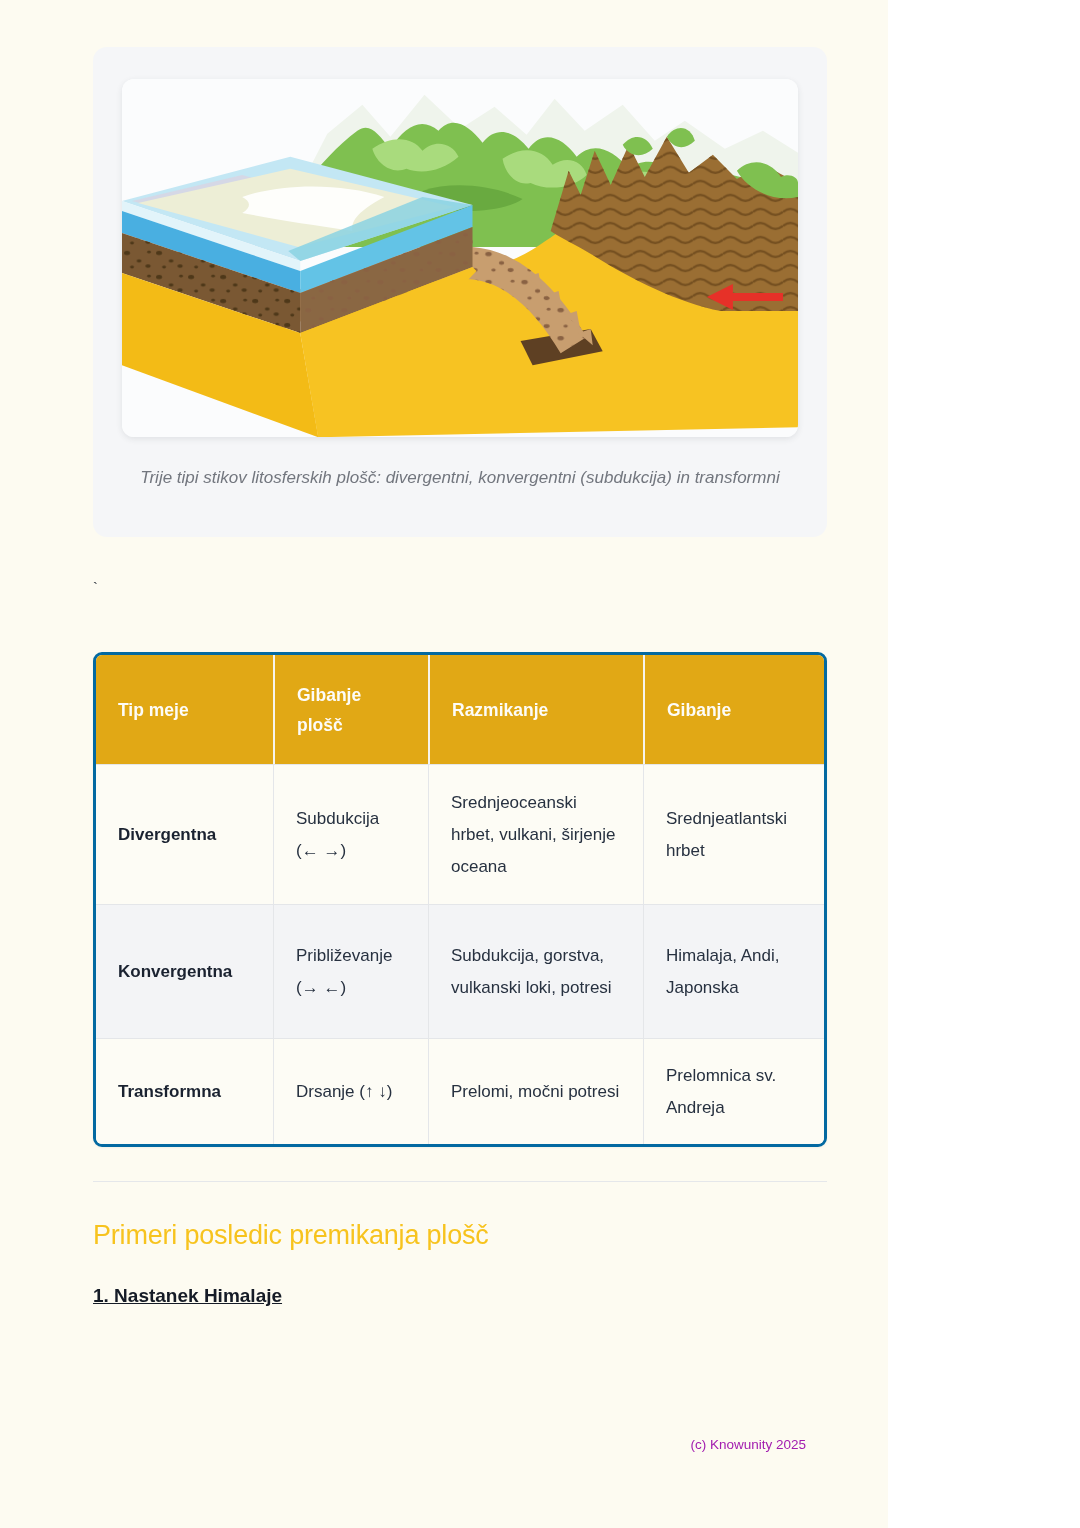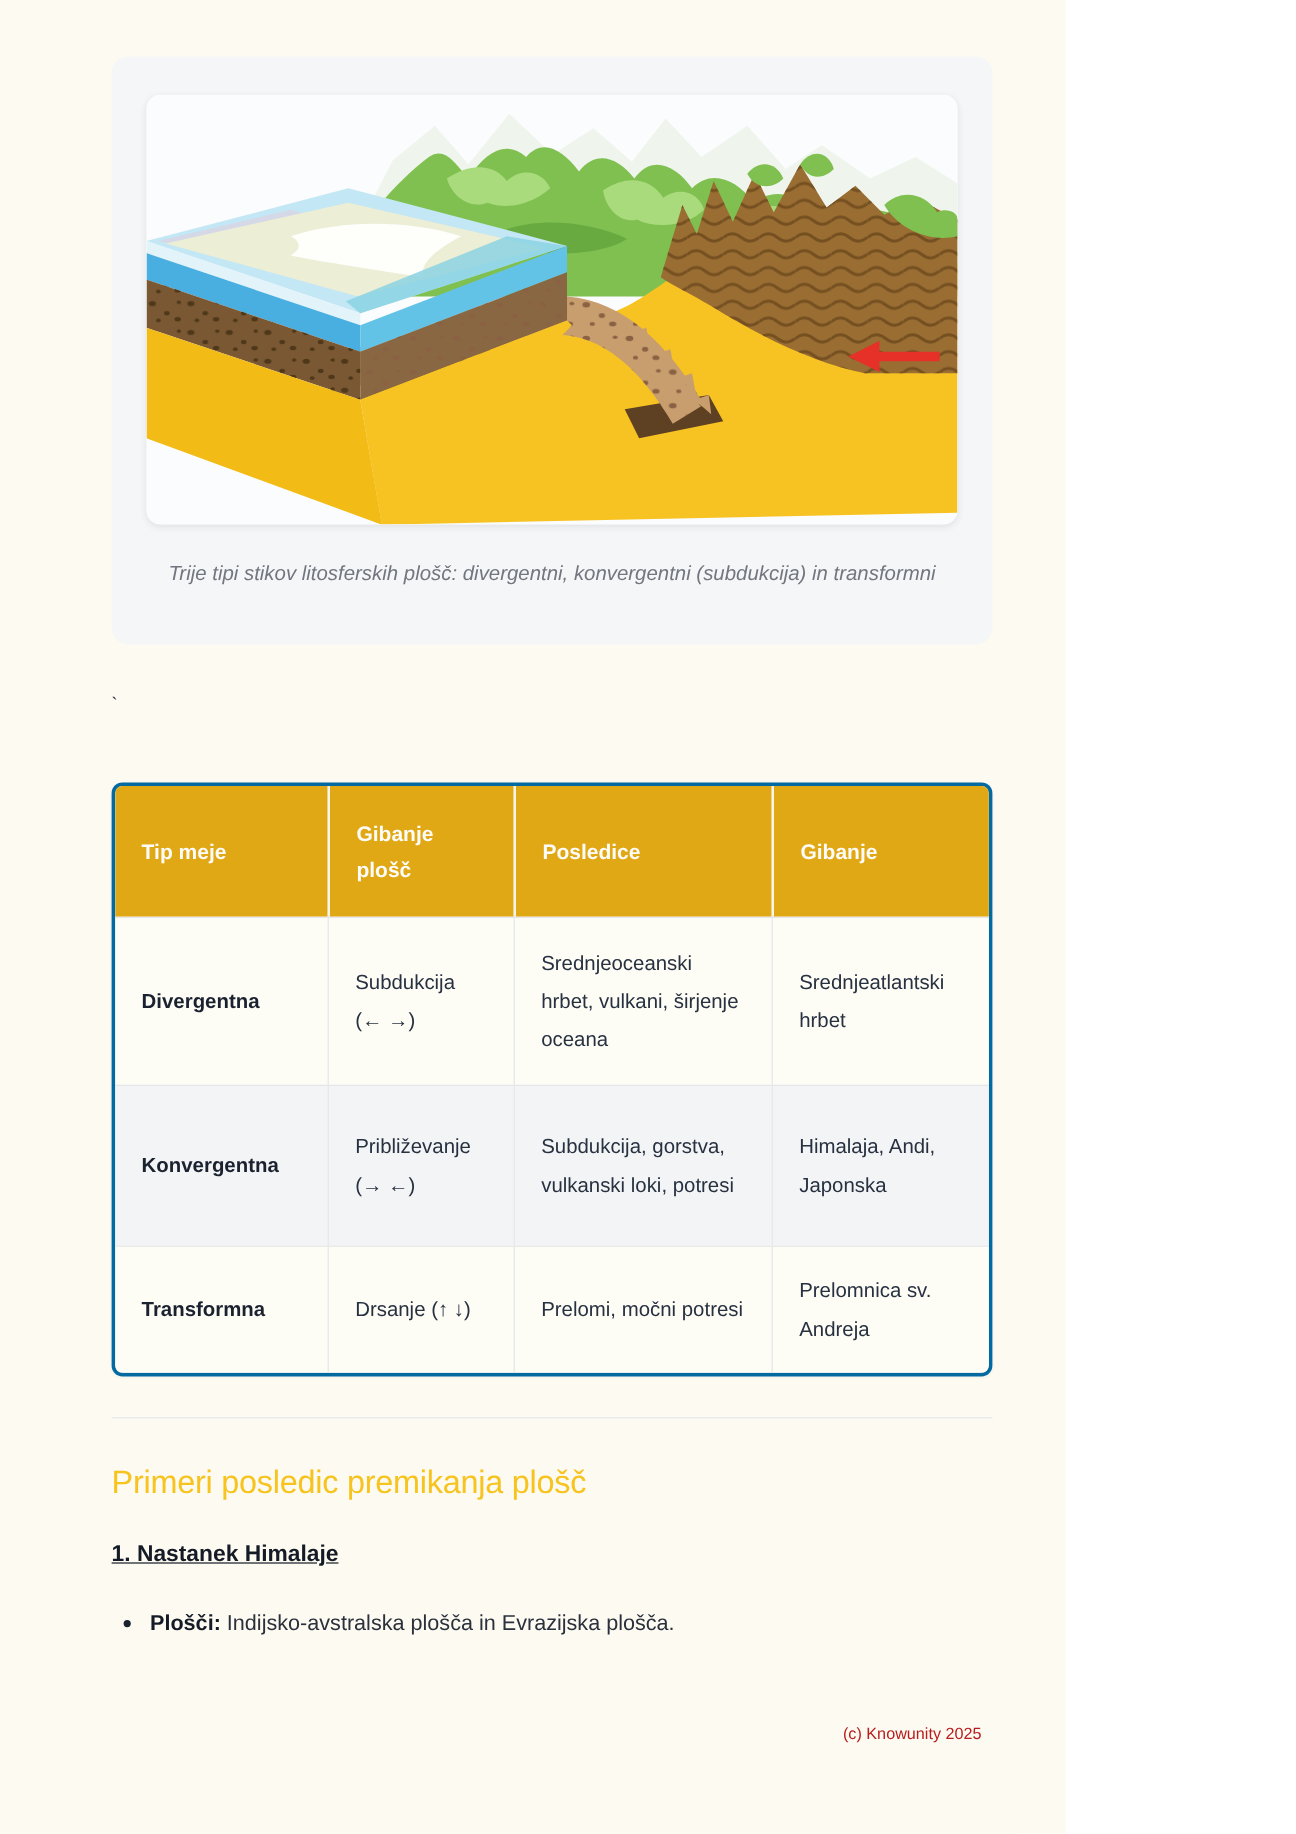--- a/index.html
+++ b/index.html
@@ -151,23 +151,23 @@
     width: 6px;
     height: 6px;
     border-radius: 50%;
     background: #1A2230;
   }
   .bullets strong { color: #151B26; }
 
   .watermark {
     position: absolute;
     top: 1437px;
-    right: 70px;
+    right: 82px;
     font-size: 13.5px;
-    color: #b91c1c;
+    color: #a21caf;
     z-index: 2;
   }
 </style>
 </head>
 <body>
 
 <div class="page">
   <div class="right-white"></div>
   <div class="side-stripe"></div>
 
@@ -267,21 +267,21 @@
         <colgroup>
           <col style="width:177px">
             <col style="width:155px">
             <col style="width:215px">
             <col style="width:187px">
         </colgroup>
         <thead>
           <tr>
             <th>Tip meje</th>
             <th>Gibanje plošč</th>
-            <th>Posledice</th>
+            <th>Razmikanje</th>
             <th>Gibanje</th>
           </tr>
         </thead>
         <tbody>
           <tr class="row-1">
             <td class="col-tip">Divergentna</td>
             <td>Subdukcija (← →)</td>
             <td>Srednjeoceanski hrbet, vulkani, širjenje oceana</td>
             <td>Srednjeatlantski hrbet</td>
           </tr>
@@ -300,19 +300,18 @@
         </tbody>
       </table>
     </div>
 
     <hr class="divider">
 
     <h2 class="section-heading">Primeri posledic premikanja plošč</h2>
     <h3 class="subheading">1. Nastanek Himalaje</h3>
 
     <ul class="bullets">
-      <li><strong>Plošči:</strong><span> Indijsko-avstralska plošča in Evrazijska plošča.</span></li>
     </ul>
 
   </div>
 
   <div class="watermark">(c) Knowunity 2025</div>
 </div>
 
 </body></html>

